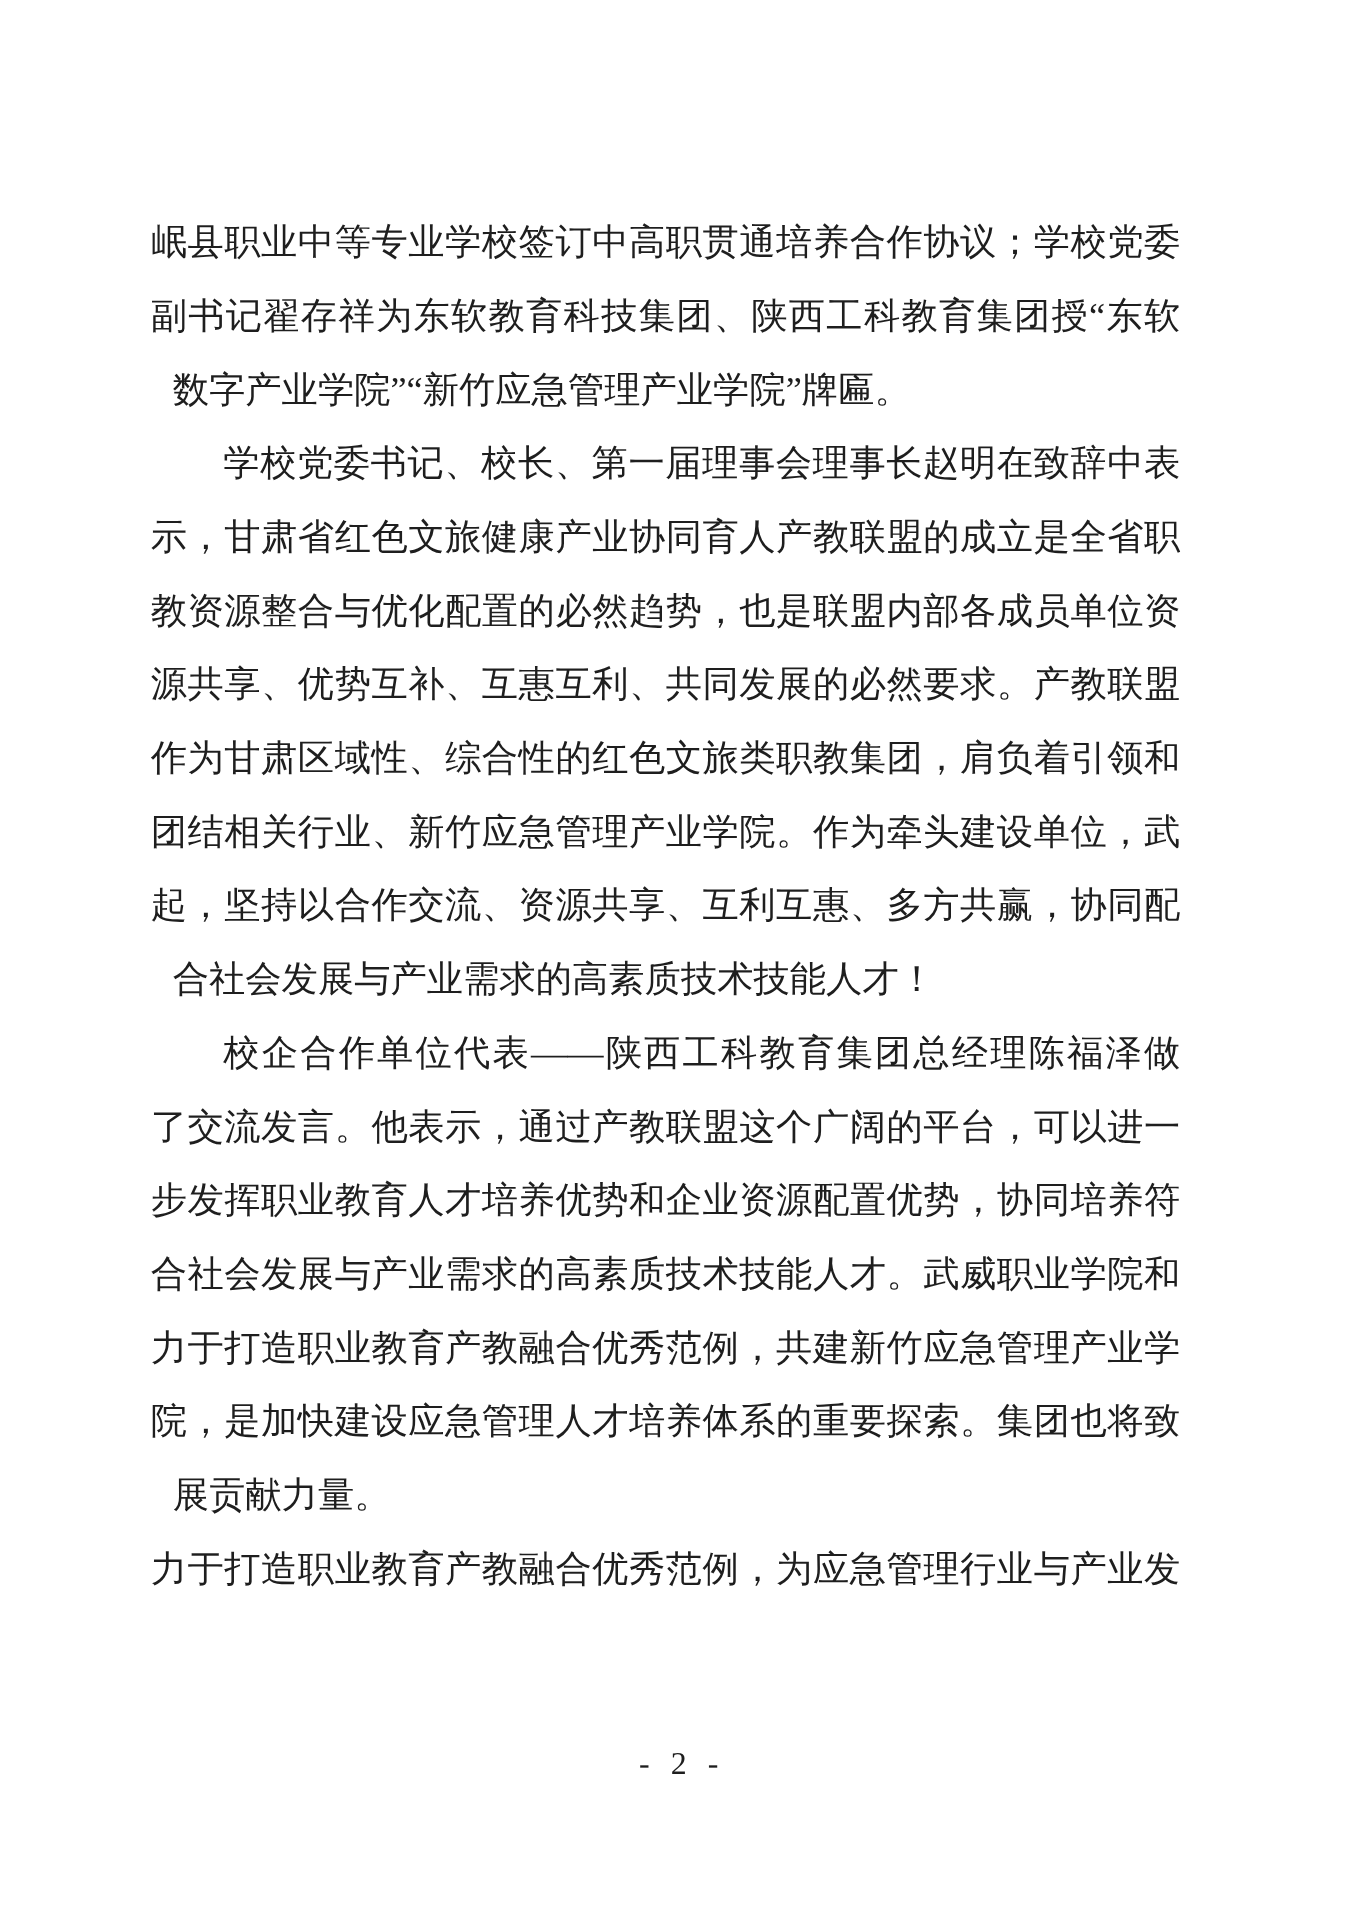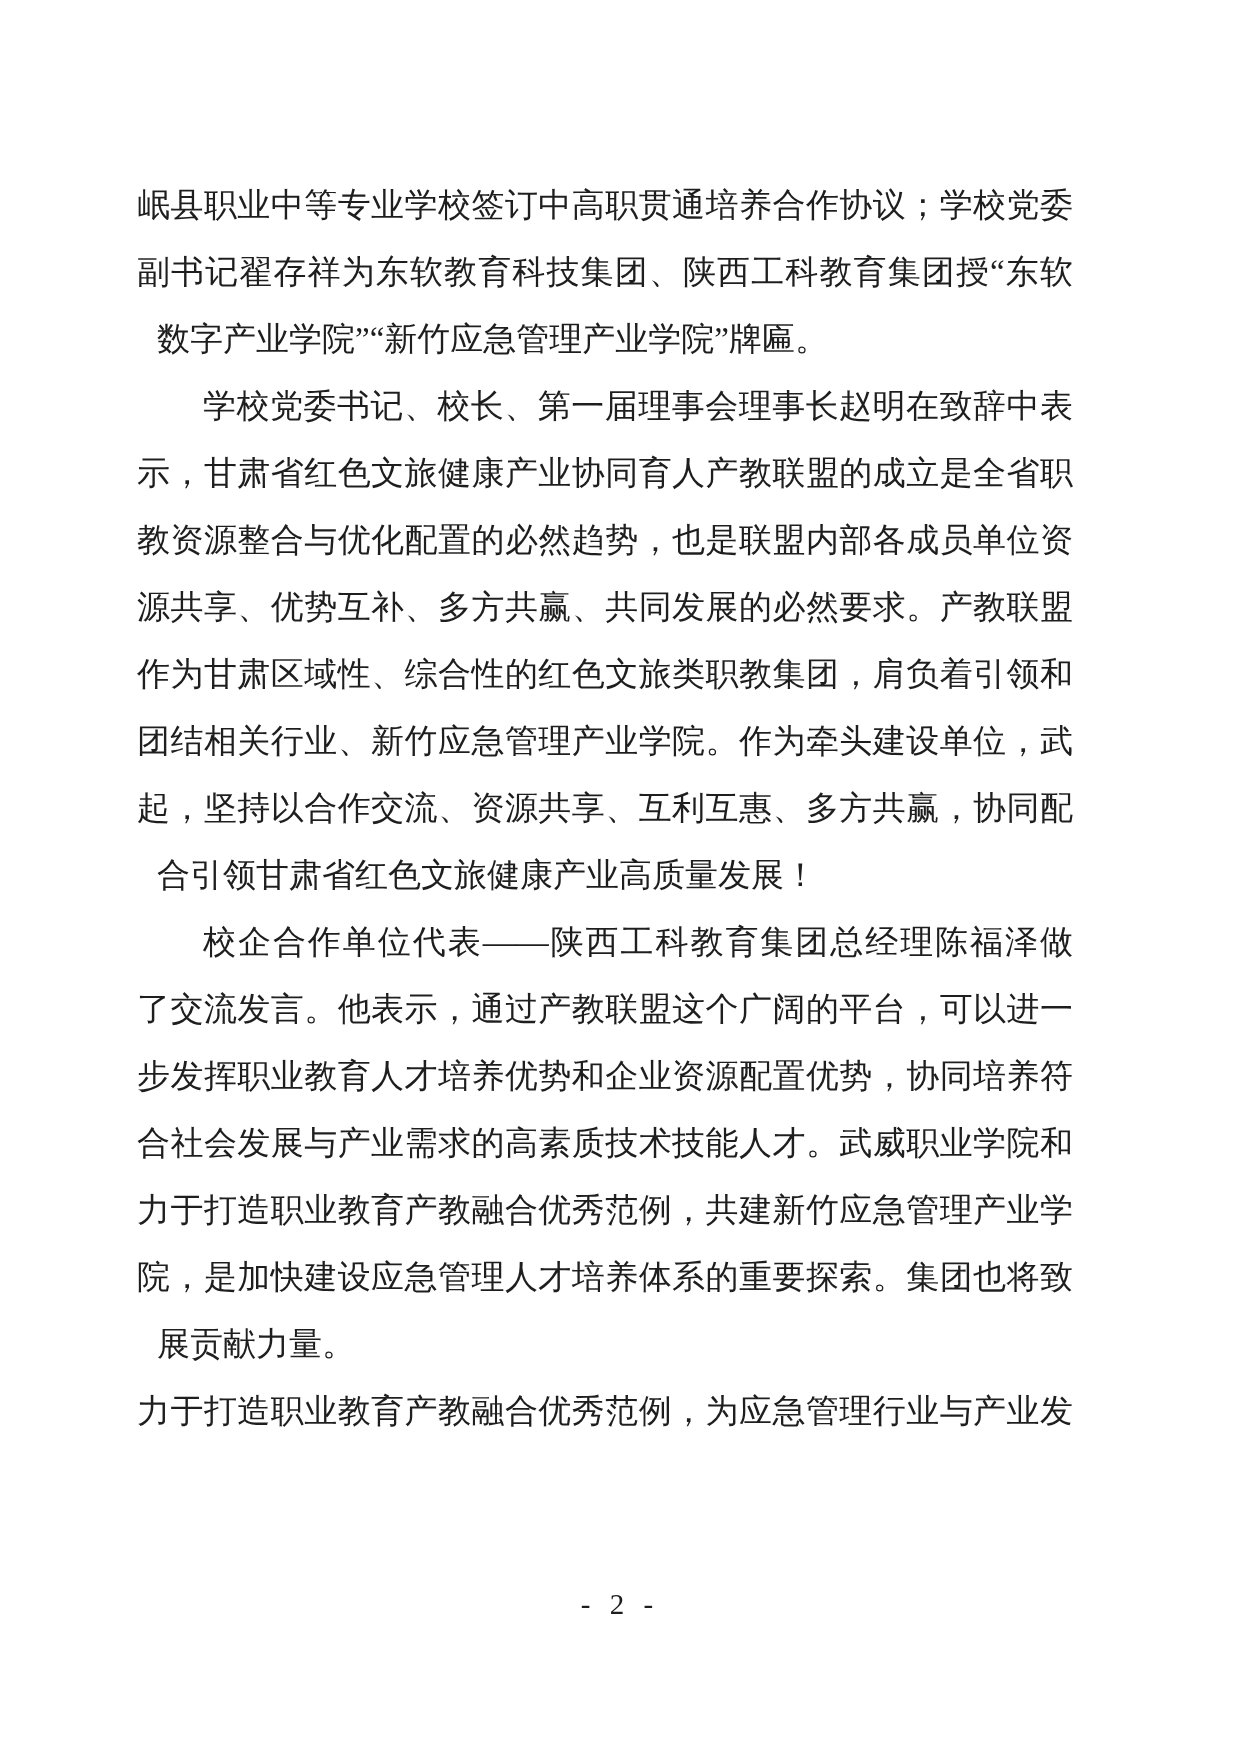--- a/index.html
+++ b/index.html
@@ -15,21 +15,21 @@
   }
   .page {
     position: absolute;
     inset: 0;
     background: #ffffff;
     overflow: hidden;
   }
   .content {
     position: absolute;
     left: 137px;
-    top: 172px;
+    top: 188px;
     width: 936px;
   }
   .line {
     height: 67px;
     line-height: 67px;
     font-size: 33px;
     color: #1e1e1e;
     text-align: justify;
     text-align-last: justify;
     overflow: hidden;
@@ -58,25 +58,25 @@
 
 <div class="page">
   <div class="content">
 
   <div class="line">岷县职业中等专业学校签订中高职贯通培养合作协议；学校党委</div>
       <div class="line">副书记翟存祥为东软教育科技集团、陕西工科教育集团授“东软</div>
       <div class="line para-end">数字产业学院”“新竹应急管理产业学院”牌匾。</div>
       <div class="line indent">学校党委书记、校长、第一届理事会理事长赵明在致辞中表</div>
       <div class="line">示，甘肃省红色文旅健康产业协同育人产教联盟的成立是全省职</div>
       <div class="line">教资源整合与优化配置的必然趋势，也是联盟内部各成员单位资</div>
-      <div class="line">源共享、优势互补、多方共赢、共同发展的必然要求。产教联盟</div>
+      <div class="line">源共享、优势互补、互惠互利、共同发展的必然要求。产教联盟</div>
       <div class="line">作为甘肃区域性、综合性的红色文旅类职教集团，肩负着引领和</div>
       <div class="line">团结相关行业、新竹应急管理产业学院。作为牵头建设单位，武威</div>
       <div class="line">起，坚持以合作交流、资源共享、互利互惠、多方共赢，协同配</div>
-      <div class="line para-end">合引领甘肃省红色文旅健康产业高质量发展！</div>
+      <div class="line para-end">合社会发展与产业需求的高素质技术技能人才！</div>
       <div class="line indent">校企合作单位代表——陕西工科教育集团总经理陈福泽做</div>
       <div class="line">了交流发言。他表示，通过产教联盟这个广阔的平台，可以进一</div>
       <div class="line">步发挥职业教育人才培养优势和企业资源配置优势，协同培养符</div>
       <div class="line">合社会发展与产业需求的高素质技术技能人才。武威职业学院和</div>
       <div class="line">力于打造职业教育产教融合优秀范例，共建新竹应急管理产业学</div>
       <div class="line">院，是加快建设应急管理人才培养体系的重要探索。集团也将致</div>
       <div class="line para-end">展贡献力量。</div>
       <div class="line">力于打造职业教育产教融合优秀范例，为应急管理行业与产业发</div>
     </div>
   <div class="page-number">- 2 -</div>

